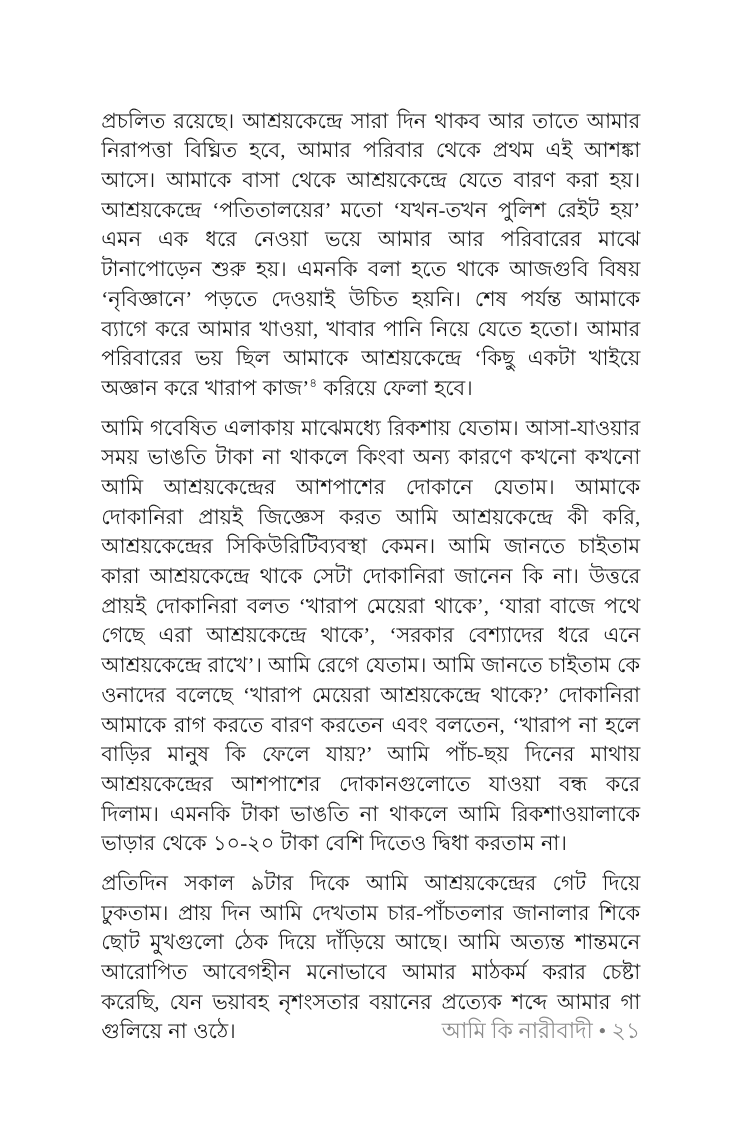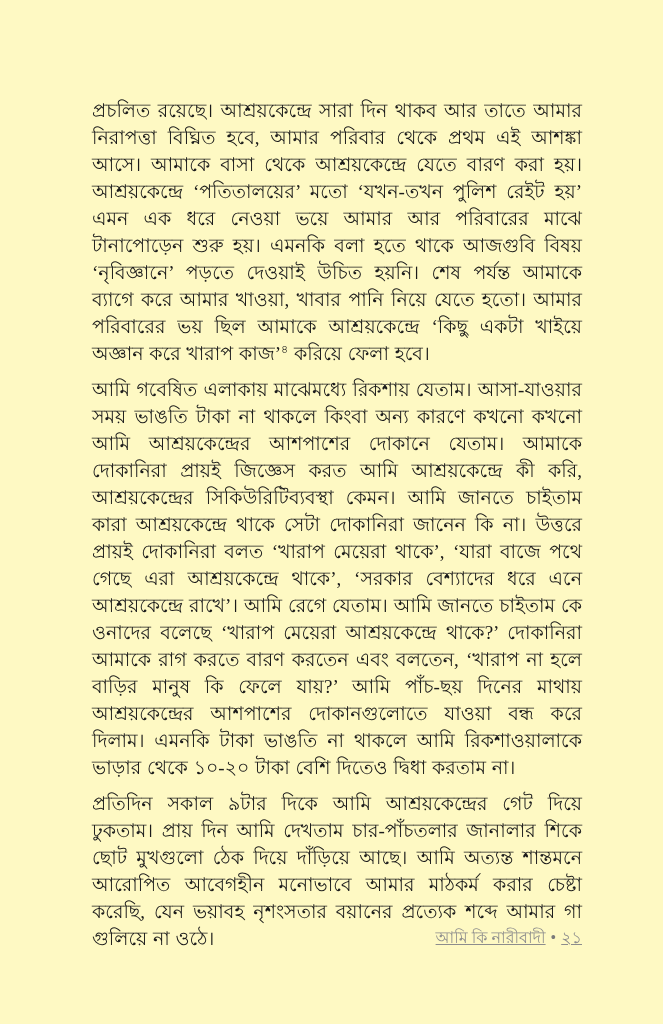--- a/index.html
+++ b/index.html
@@ -5,21 +5,21 @@
   html, body {
     margin: 0;
     padding: 0;
     background: #e9e9e9;
   }
   .page {
     position: relative;
     width: 663px;
     height: 1024px;
     margin: 0 auto;
-    background: #fef9c3;
+    background: #ffffff;
     font-family: "Liberation Serif", "DejaVu Serif", serif;
     overflow: hidden;
   }
   .text-block {
     position: absolute;
     left: 92px;
     top: 97px;
     width: 490px;
     font-size: 19px;
     line-height: 27px;
@@ -35,24 +35,23 @@
     font-size: 11px;
     line-height: 0;
     vertical-align: super;
   }
   .page-footer {
     position: absolute;
     left: 92px;
     top: 927px;
     width: 490px;
     text-align: right;
-    font-size: 16px;
+    font-size: 20px;
     line-height: 22px;
     color: #8d8d8d;
-    text-decoration: underline;
   }
   .footer-sep {
     display: inline-block;
     margin: 0 5px;
     color: #7a7a7a;
   }
 </style>
 </head>
 <body>
 

